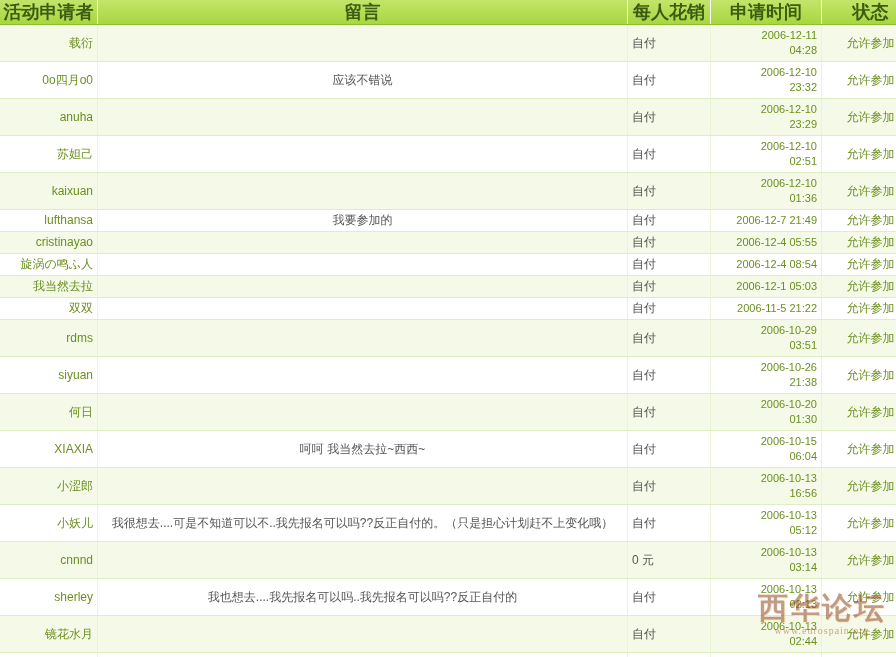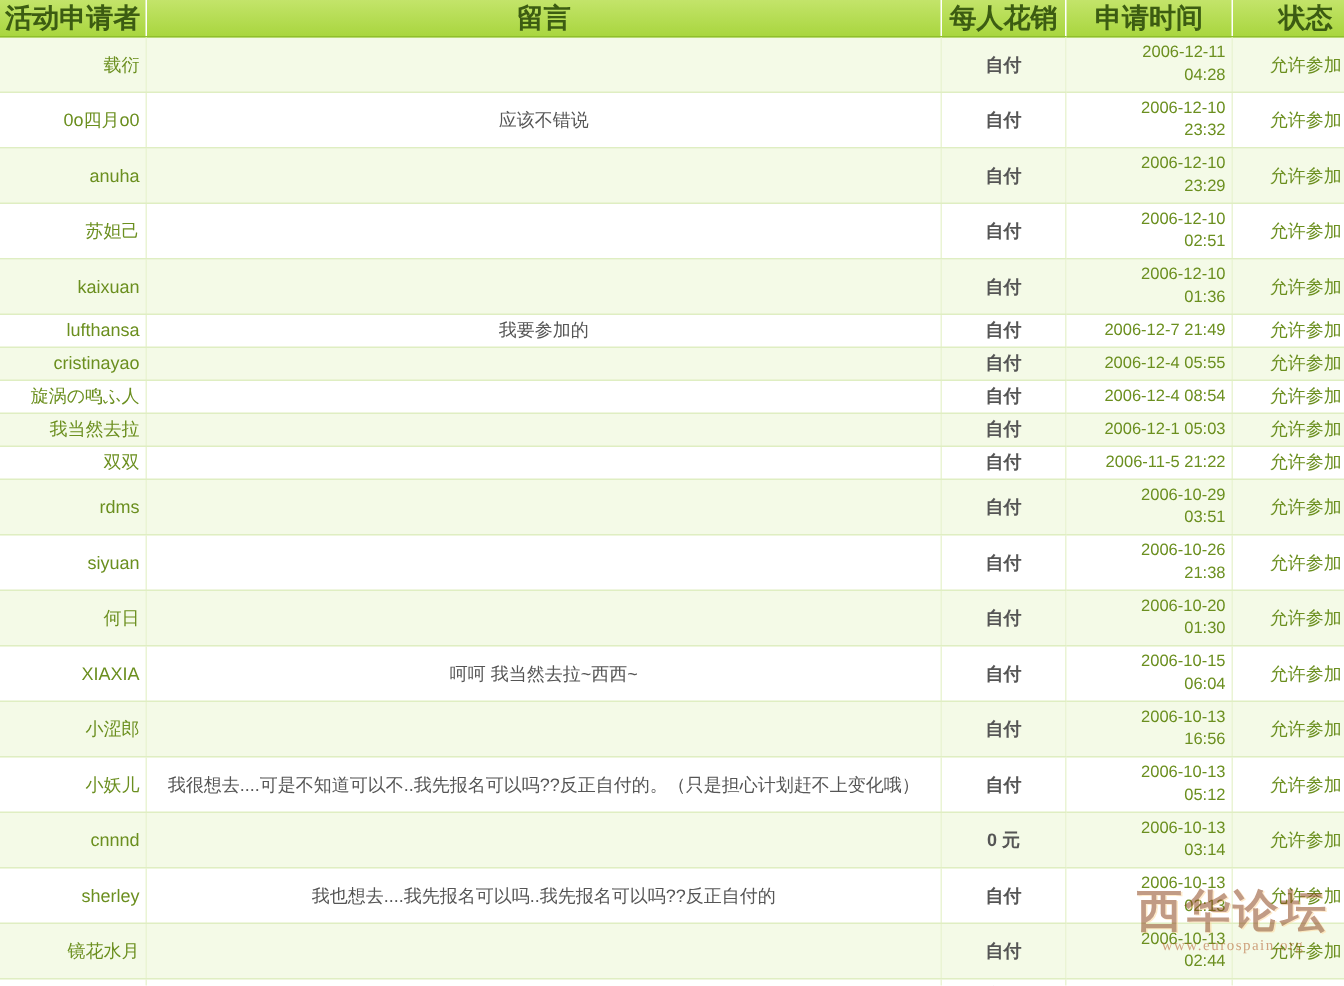--- a/index.html
+++ b/index.html
@@ -42,21 +42,21 @@
     vertical-align: middle;
     line-height: 15px;
   }
   table.applicants td:last-child { border-right: none; }
 
   tr.row-odd td  { background: #f4fae7; }
   tr.row-even td { background: #ffffff; }
 
   .col-user   { width: 93px;  text-align: right; color: #6b8f1f; }
   .col-msg    { width: 525px; text-align: center; color: #555555; }
-  .col-fee    { width: 78px;  text-align: center; color: #555555; font-weight: bold; }
+  .col-fee    { width: 78px;  text-align: left; color: #555555; }
   .col-time   { width: 106px; text-align: right; color: #6b8f1f; font-size: 11px; }
   .col-status { width: 93px;  text-align: center; color: #6b8f1f; }
 
   .time-two-line { line-height: 14px; }
 
   .watermark {
     position: absolute;
     right: 4px;
     bottom: 4px;
     width: 140px;

